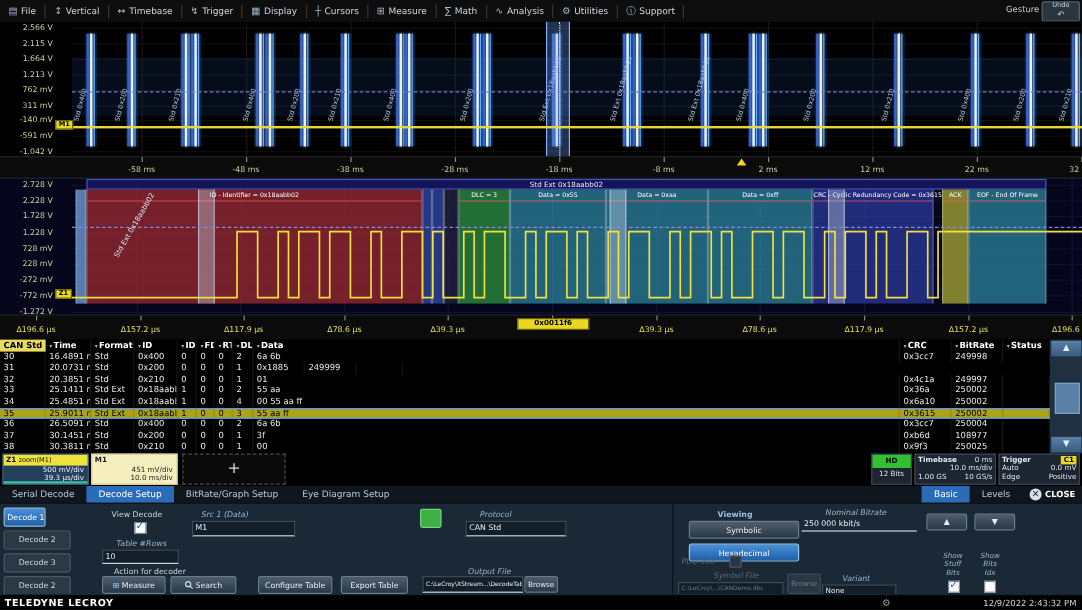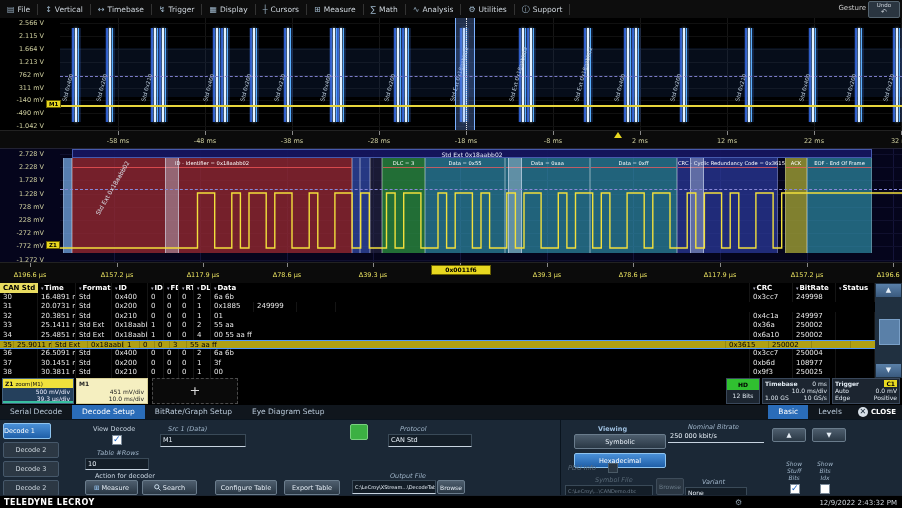--- a/index.html
+++ b/index.html
@@ -139,21 +139,21 @@
       <div style="position: absolute; left: 2px; top: 26.8px; width: 42px; text-align: right; font-size: 6.5px; color: rgb(207, 207, 159);">1.664 V</div>
       <div style="position: absolute; left: 60px; top: 30.8px; width: 842px; height: 1px; background: rgb(16, 16, 16);"></div>
       <div style="position: absolute; left: 2px; top: 39.7px; width: 42px; text-align: right; font-size: 6.5px; color: rgb(207, 207, 159);">1.213 V</div>
       <div style="position: absolute; left: 60px; top: 43.7px; width: 842px; height: 1px; background: rgb(16, 16, 16);"></div>
       <div style="position: absolute; left: 2px; top: 52.6px; width: 42px; text-align: right; font-size: 6.5px; color: rgb(207, 207, 159);">762 mV</div>
       <div style="position: absolute; left: 60px; top: 56.6px; width: 842px; height: 1px; background: rgb(16, 16, 16);"></div>
       <div style="position: absolute; left: 2px; top: 65.5px; width: 42px; text-align: right; font-size: 6.5px; color: rgb(207, 207, 159);">311 mV</div>
       <div style="position: absolute; left: 60px; top: 69.5px; width: 842px; height: 1px; background: rgb(16, 16, 16);"></div>
       <div style="position: absolute; left: 2px; top: 78.4px; width: 42px; text-align: right; font-size: 6.5px; color: rgb(207, 207, 159);">-140 mV</div>
       <div style="position: absolute; left: 60px; top: 82.4px; width: 842px; height: 1px; background: rgb(16, 16, 16);"></div>
-      <div style="position: absolute; left: 2px; top: 91.3px; width: 42px; text-align: right; font-size: 6.5px; color: rgb(207, 207, 159);">-490 mV</div>
+      <div style="position: absolute; left: 2px; top: 91.3px; width: 42px; text-align: right; font-size: 6.5px; color: rgb(207, 207, 159);">-591 mV</div>
       <div style="position: absolute; left: 60px; top: 95.3px; width: 842px; height: 1px; background: rgb(16, 16, 16);"></div>
       <div style="position: absolute; left: 2px; top: 104.2px; width: 42px; text-align: right; font-size: 6.5px; color: rgb(207, 207, 159);">-1.042 V</div>
       <div style="position: absolute; left: 60px; top: 108.2px; width: 842px; height: 1px; background: rgb(16, 16, 16);"></div>
       <div style="position: absolute; left: 60px; top: 30px; width: 842px; height: 49px; background: rgba(40, 80, 160, 0.16);"></div>
       <div style="position: absolute; left: 71px; top: 10px; width: 10px; height: 94px; background: rgba(60, 110, 220, 0.22);">
         <div style="position: absolute; left: 1px; top: 0px; width: 2px; height: 100%; background: rgb(42, 88, 200);"></div>
         <div style="position: absolute; left: 4px; top: 0px; width: 2px; height: 100%; background: rgb(228, 242, 255); box-shadow: rgb(159, 208, 255) 0px 0px 3px;"></div>
         <div style="position: absolute; left: 7px; top: 0px; width: 1px; height: 100%; background: rgb(90, 176, 255);"></div>
       </div>
       <div style="position: absolute; left: 67px; top: 78px; font-size: 5.5px; color: rgb(184, 200, 216); white-space: nowrap; transform: rotate(-75deg); transform-origin: left bottom;">Std 0x400</div>
@@ -488,21 +488,21 @@
         <div class="tcell" style="width: 16px;">1</div>
         <div class="tcell" style="width: 15px;">0</div>
         <div class="tcell" style="width: 15px;">0</div>
         <div class="tcell" style="width: 17px;">4</div>
         <div class="tcell" style="width: 539px;">00 55 aa ff</div>
         <div class="tcell" style="width: 43px;">0x6a10</div>
         <div class="tcell" style="width: 43px;">250002</div>
         <div class="tcell" style="width: 39px;"></div>
       </div>
       <div class="trow" style="background: rgb(176, 160, 20); color: rgb(0, 0, 0); border-top: 1px solid rgb(80, 152, 255); border-bottom: 1px solid rgb(80, 152, 255); height: 9.4px; box-sizing: border-box;">
-        <div class="tcell" style="width: 14px; border-right: 1px solid rgba(0, 0, 0, 0.15);">35</div>
+        <div class="tcell" style="width: 38px; border-right: 1px solid rgba(0, 0, 0, 0.15);">35</div>
         <div class="tcell" style="width: 38px; border-right: 1px solid rgba(0, 0, 0, 0.15);">25.9011 ms</div>
         <div class="tcell" style="width: 36px; border-right: 1px solid rgba(0, 0, 0, 0.15);">Std Ext</div>
         <div class="tcell" style="width: 36px; border-right: 1px solid rgba(0, 0, 0, 0.15);">0x18aabb02</div>
         <div class="tcell" style="width: 16px; border-right: 1px solid rgba(0, 0, 0, 0.15);">1</div>
         <div class="tcell" style="width: 15px; border-right: 1px solid rgba(0, 0, 0, 0.15);">0</div>
         <div class="tcell" style="width: 15px; border-right: 1px solid rgba(0, 0, 0, 0.15);">0</div>
         <div class="tcell" style="width: 17px; border-right: 1px solid rgba(0, 0, 0, 0.15);">3</div>
         <div class="tcell" style="width: 539px; border-right: 1px solid rgba(0, 0, 0, 0.15);">55 aa ff</div>
         <div class="tcell" style="width: 43px; border-right: 1px solid rgba(0, 0, 0, 0.15);">0x3615</div>
         <div class="tcell" style="width: 43px; border-right: 1px solid rgba(0, 0, 0, 0.15);">250002</div>
@@ -604,21 +604,21 @@
       <div class="dtab active">Basic</div>
       <div class="dtab">Levels</div>
       <div style="display: flex; align-items: center; padding: 0px 6px; color: rgb(255, 255, 255); font-weight: bold; font-size: 7px;">
         <span style="display: inline-block; width: 10px; height: 10px; border-radius: 50%; background: rgb(216, 224, 232); color: rgb(27, 40, 54); font-size: 8px; line-height: 10px; text-align: center; margin-right: 3px; font-weight: bold;">✕</span>
         <span>CLOSE</span>
       </div>
     </div>
 
   <div id="dialog" class="abs">
     <div id="decoder-tabs">
-        <div style="position: absolute; left: 3px; top: 3px; width: 48px; height: 16px; line-height: 15px; text-align: left; font-size: 6.5px; border-radius: 2px; box-sizing: border-box; background: linear-gradient(rgb(74, 144, 216), rgb(31, 95, 168)); border: 1px solid rgb(142, 196, 240); color: rgb(255, 255, 255);">Decode 1</div>
+        <div style="position: absolute; left: 3px; top: 3px; width: 35px; height: 16px; line-height: 15px; text-align: right; font-size: 6.5px; border-radius: 2px; box-sizing: border-box; background: linear-gradient(rgb(74, 144, 216), rgb(31, 95, 168)); border: 1px solid rgb(142, 196, 240); color: rgb(255, 255, 255);">Decode 1</div>
         <div style="position: absolute; left: 3px; top: 22px; width: 56px; height: 16px; line-height: 15px; text-align: center; font-size: 6.5px; border-radius: 2px; box-sizing: border-box; background: rgb(44, 56, 68); border: 1px solid rgb(70, 88, 106); color: rgb(207, 216, 224);">Decode 2</div>
         <div style="position: absolute; left: 3px; top: 41px; width: 56px; height: 16px; line-height: 15px; text-align: center; font-size: 6.5px; border-radius: 2px; box-sizing: border-box; background: rgb(44, 56, 68); border: 1px solid rgb(70, 88, 106); color: rgb(207, 216, 224);">Decode 3</div>
         <div style="position: absolute; left: 3px; top: 60px; width: 56px; height: 16px; line-height: 15px; text-align: center; font-size: 6.5px; border-radius: 2px; box-sizing: border-box; background: rgb(44, 56, 68); border: 1px solid rgb(70, 88, 106); color: rgb(207, 216, 224);">Decode 2</div>
       </div>
 
     <div class="lbl" style="left:93px;top:5px;">View Decode</div>
     <div class="cb checked" style="left:112px;top:15px;"></div>
 
     <div class="lbl it" style="left:168px;top:5px;">Src 1 (Data)</div>
     <div class="field" style="left:160px;top:14px;width:86px;height:13px;">M1</div>

